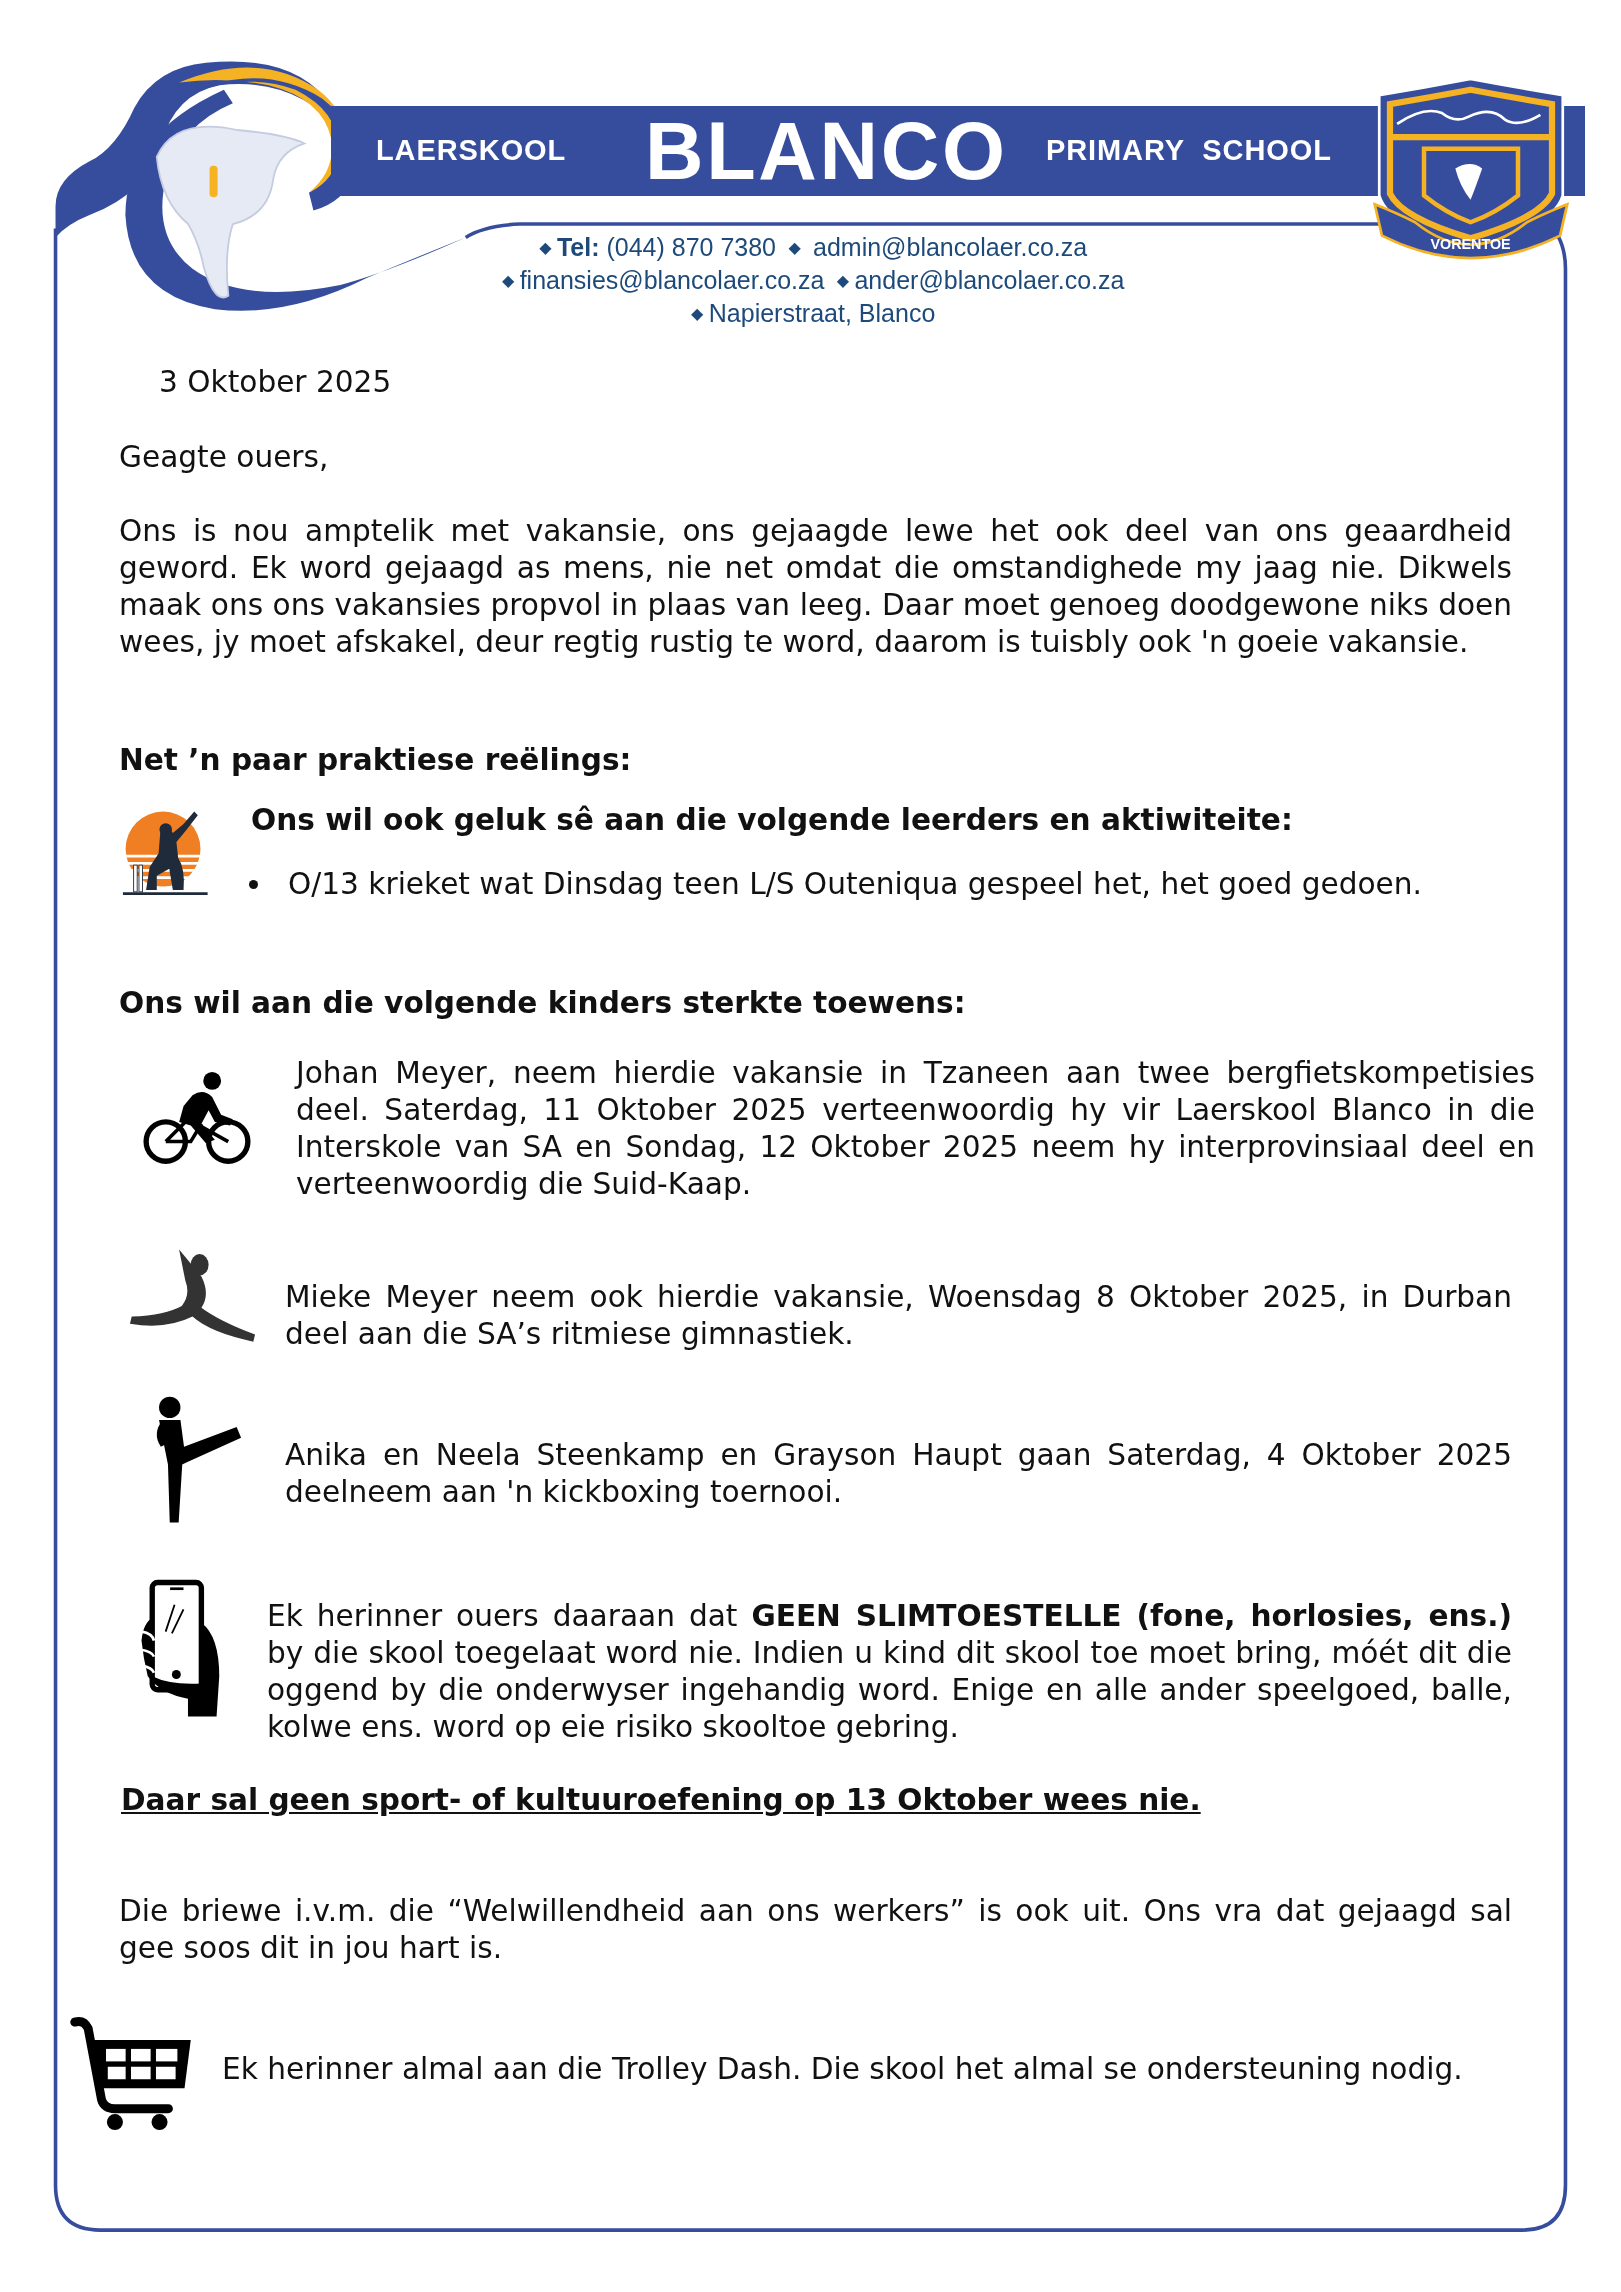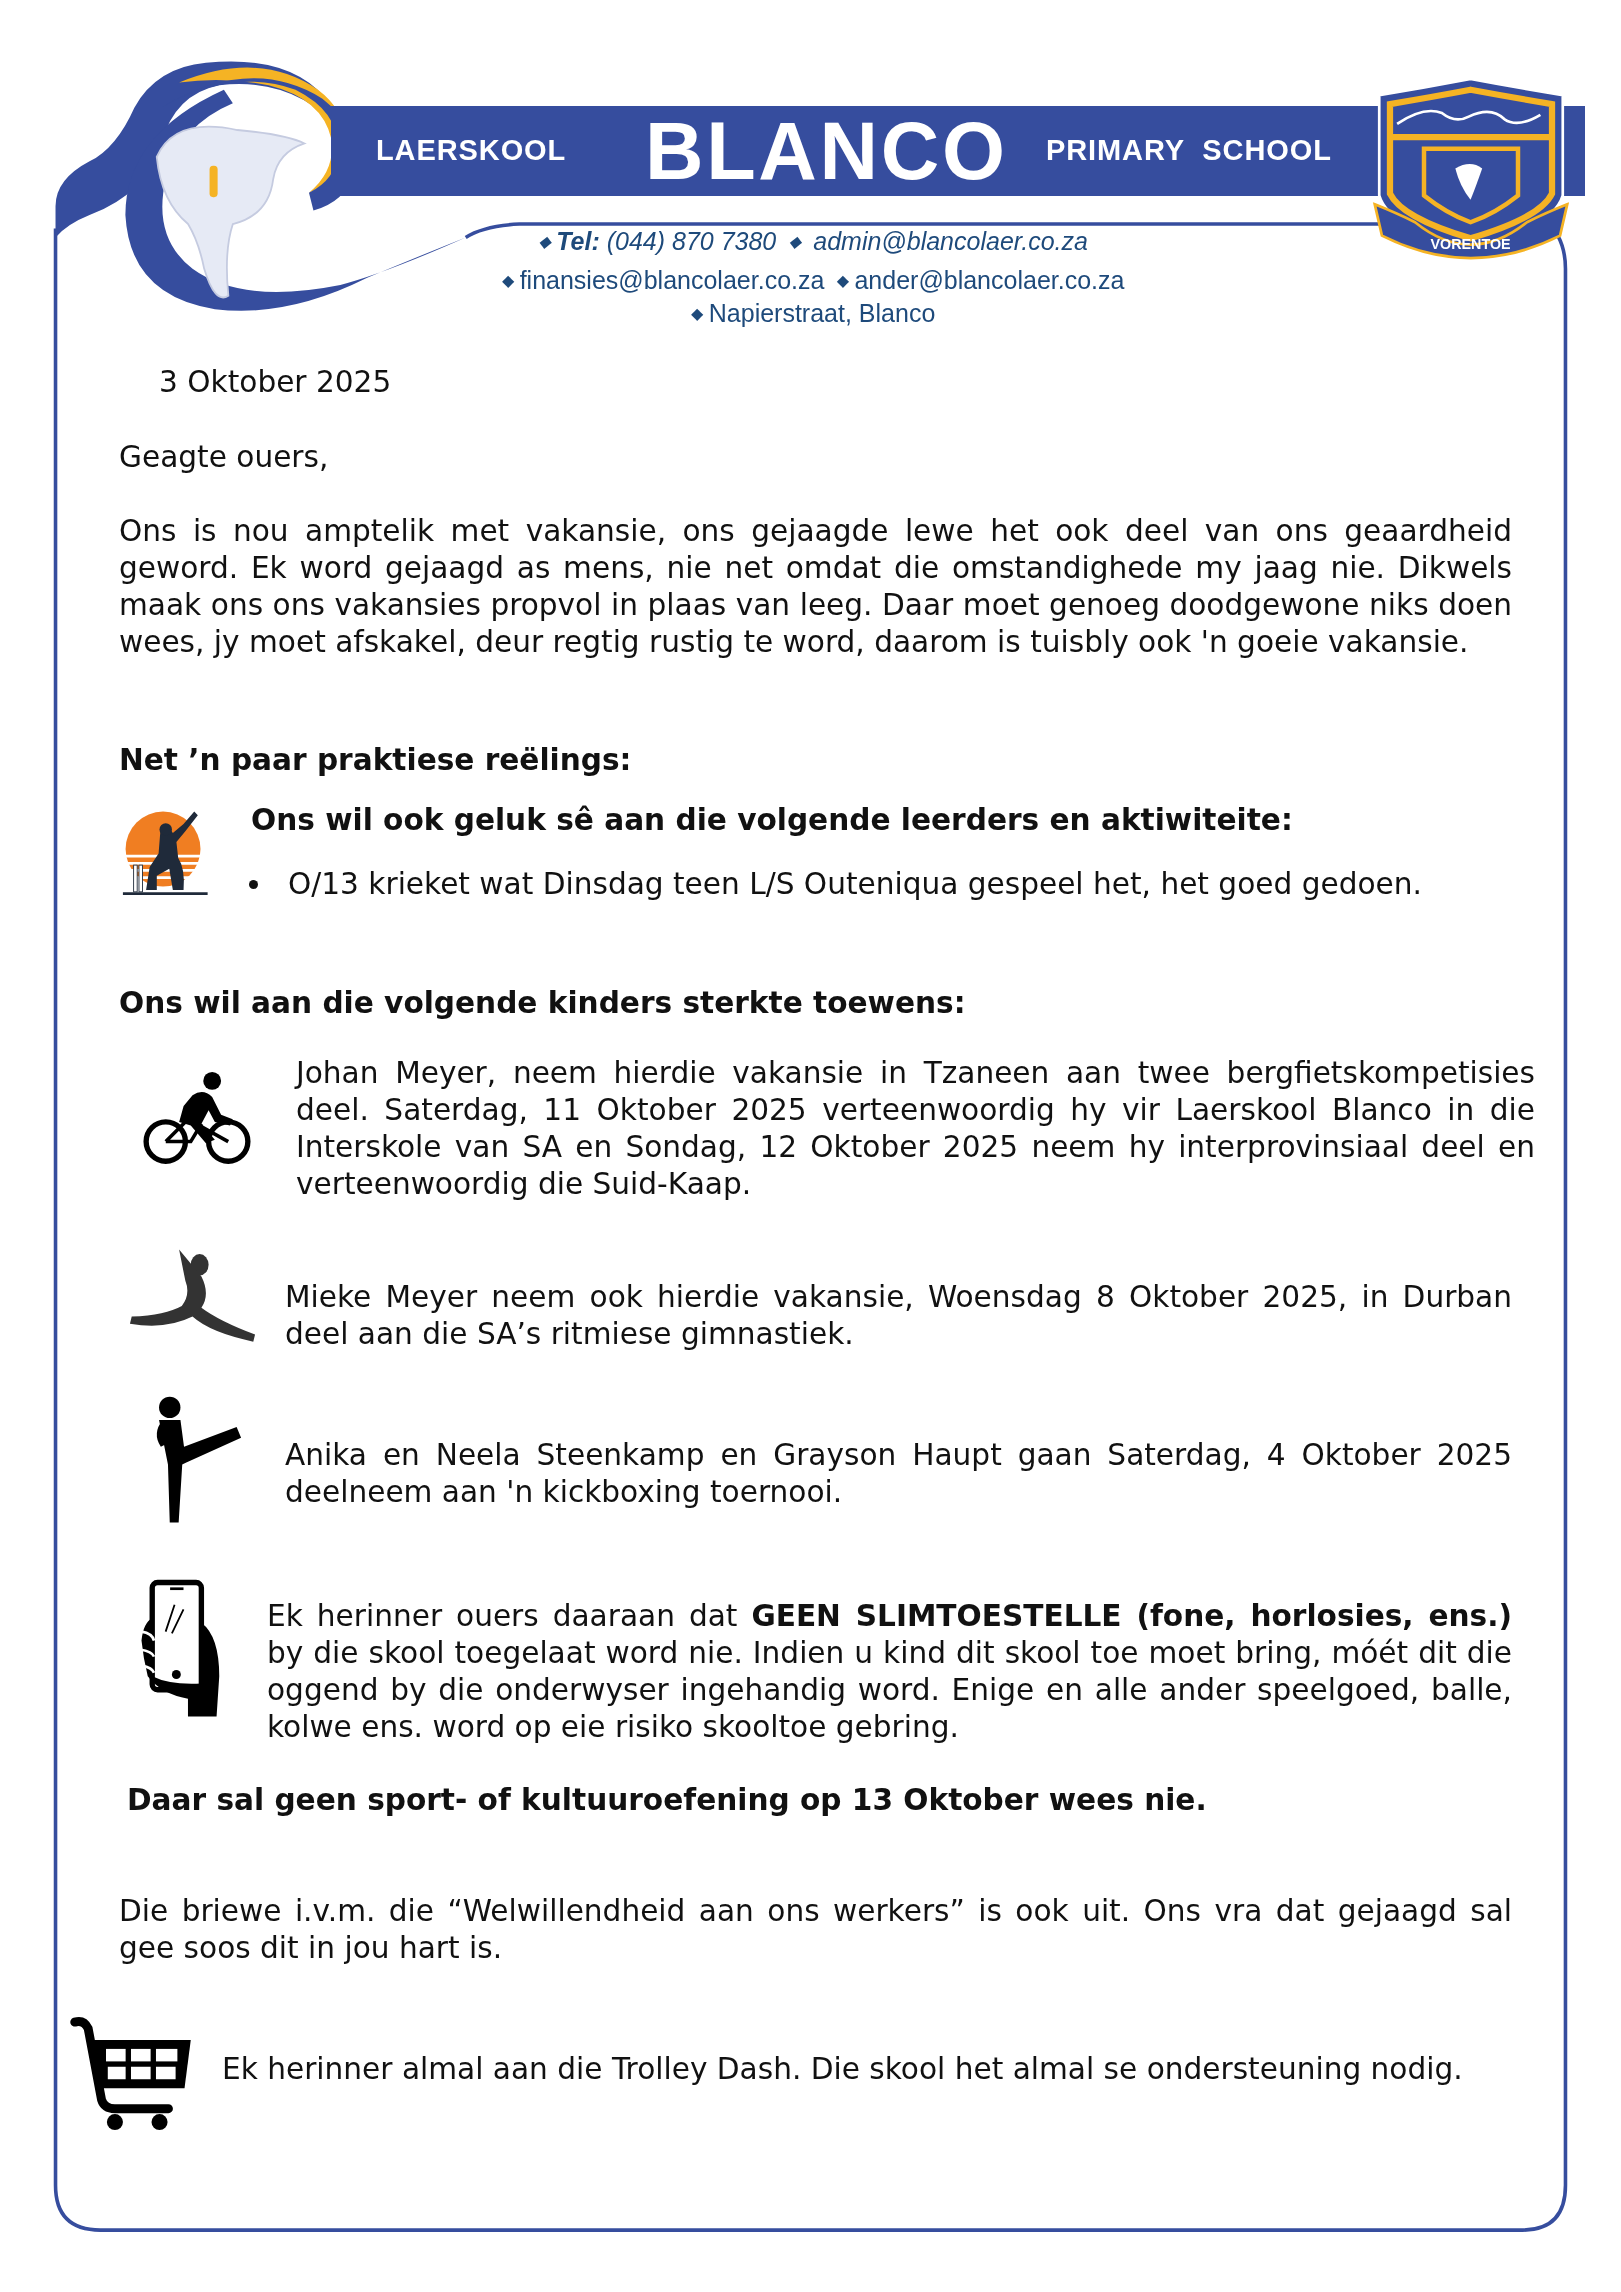--- a/index.html
+++ b/index.html
@@ -51,21 +51,21 @@
   <path d="M10 18 Q60 10 112 0 Q165 10 215 18 L215 130 Q205 165 112 195 Q20 165 10 130 Z" fill="#364d9e" stroke="#fff" stroke-width="3"></path>
   <path d="M22 28 Q70 20 112 12 Q155 20 203 28 L203 128 Q190 155 112 178 Q35 155 22 128 Z" fill="none" stroke="#f5b324" stroke-width="7"></path>
   <line x1="22" y1="65" x2="203" y2="65" stroke="#f5b324" stroke-width="7"></line>
   <path d="M30 50 Q60 30 80 38 Q95 50 110 42 Q135 30 150 45 Q165 55 190 40" fill="none" stroke="#fff" stroke-width="3"></path>
   <path d="M60 78 L165 78 L165 130 Q140 150 112 160 Q85 150 60 130 Z" fill="none" stroke="#f5b324" stroke-width="5"></path>
   <path d="M95 100 Q112 90 125 100 Q118 120 112 135 Q100 120 95 100 Z" fill="#fff"></path>
   <path d="M5 140 Q30 150 50 160 Q112 210 175 160 Q195 150 220 140 L212 175 Q112 225 13 175 Z" fill="#364d9e" stroke="#f5b324" stroke-width="3"></path>
   <text x="112" y="190" text-anchor="middle" font-family="Liberation Sans, sans-serif" font-size="16" font-weight="bold" fill="#fff">VORENTOE</text>
 </svg>
 
-<div class="contact" style="top:225px;font-style:italic;">
+<div class="contact" style="top:231px;">
   <span class="dia">◆</span><b>Tel:</b> <span>(044) 870 7380</span>
   <span class="dia">◆</span> <span>admin@blancolaer.co.za</span>
 </div>
 <div class="contact" style="top:264px;">
   <span class="dia">◆</span><span>finansies@blancolaer.co.za</span>
   <span class="dia">◆</span><span>ander@blancolaer.co.za</span>
 </div>
 <div class="contact" style="top:297px;">
   <span class="dia">◆</span><span>Napierstraat, Blanco</span>
 </div>
@@ -121,21 +121,21 @@
 <svg class="icon" style="left:134px; top:1578px; width:99px; height:143px;" viewBox="0 0 110 160">
   <rect x="20" y="5" width="55" height="120" rx="6" fill="#fff" stroke="#000" stroke-width="6"></rect>
   <line x1="40" y1="12" x2="55" y2="12" stroke="#000" stroke-width="3"></line>
   <circle cx="47" cy="108" r="5" fill="#000"></circle>
   <path d="M35 60 L45 30 M42 62 L55 35" stroke="#000" stroke-width="2"></path>
   <path d="M75 50 Q95 65 95 110 L92 155 L60 155 L60 135 Q30 130 15 110 Q10 90 8 70 Q10 50 20 45 L20 110 Q40 120 75 118 Z" fill="#000"></path>
   <path d="M8 60 Q20 62 22 70 M6 80 Q20 82 22 88 M8 98 Q20 100 22 106" stroke="#fff" stroke-width="3" fill="none"></path>
 </svg>
 <div class="txt just" style="left:267px; top:1598px; width:1245px;"><span>Ek herinner ouers daaraan dat </span><span class="bold">GEEN SLIMTOESTELLE (fone, horlosies, ens.)</span><span> by die skool toegelaat word nie. Indien u kind dit skool toe moet bring, móét dit die oggend by die onderwyser ingehandig word. Enige en alle ander speelgoed, balle, kolwe ens. word op eie risiko skooltoe gebring.</span></div>
 
-<div class="txt bold" style="left:127px; top:1782px;">Daar sal geen sport- of kultuuroefening op 13 Oktober wees nie.</div>
+<div class="txt bold" style="left:121px; top:1782px;text-decoration:underline;">Daar sal geen sport- of kultuuroefening op 13 Oktober wees nie.</div>
 
 <div class="txt just" style="left:119px; top:1893px; width:1393px;">Die briewe i.v.m. die “Welwillendheid aan ons werkers” is ook uit. Ons vra dat gejaagd sal gee soos dit in jou hart is.</div>
 
 <svg class="icon" style="left:70px; top:2015px; width:130px; height:116px;" viewBox="0 0 145 130">
   <path d="M5 8 Q15 5 20 15 L35 95 Q38 105 50 105 L110 105" fill="none" stroke="#000" stroke-width="10" stroke-linecap="round"></path>
   <path d="M25 28 L135 28 L128 82 L35 82 Z" fill="#000"></path>
   <g fill="#fff">
       <rect x="40" y="38" width="22" height="14"></rect>
       <rect x="68" y="38" width="22" height="14"></rect>
       <rect x="96" y="38" width="24" height="14"></rect>

